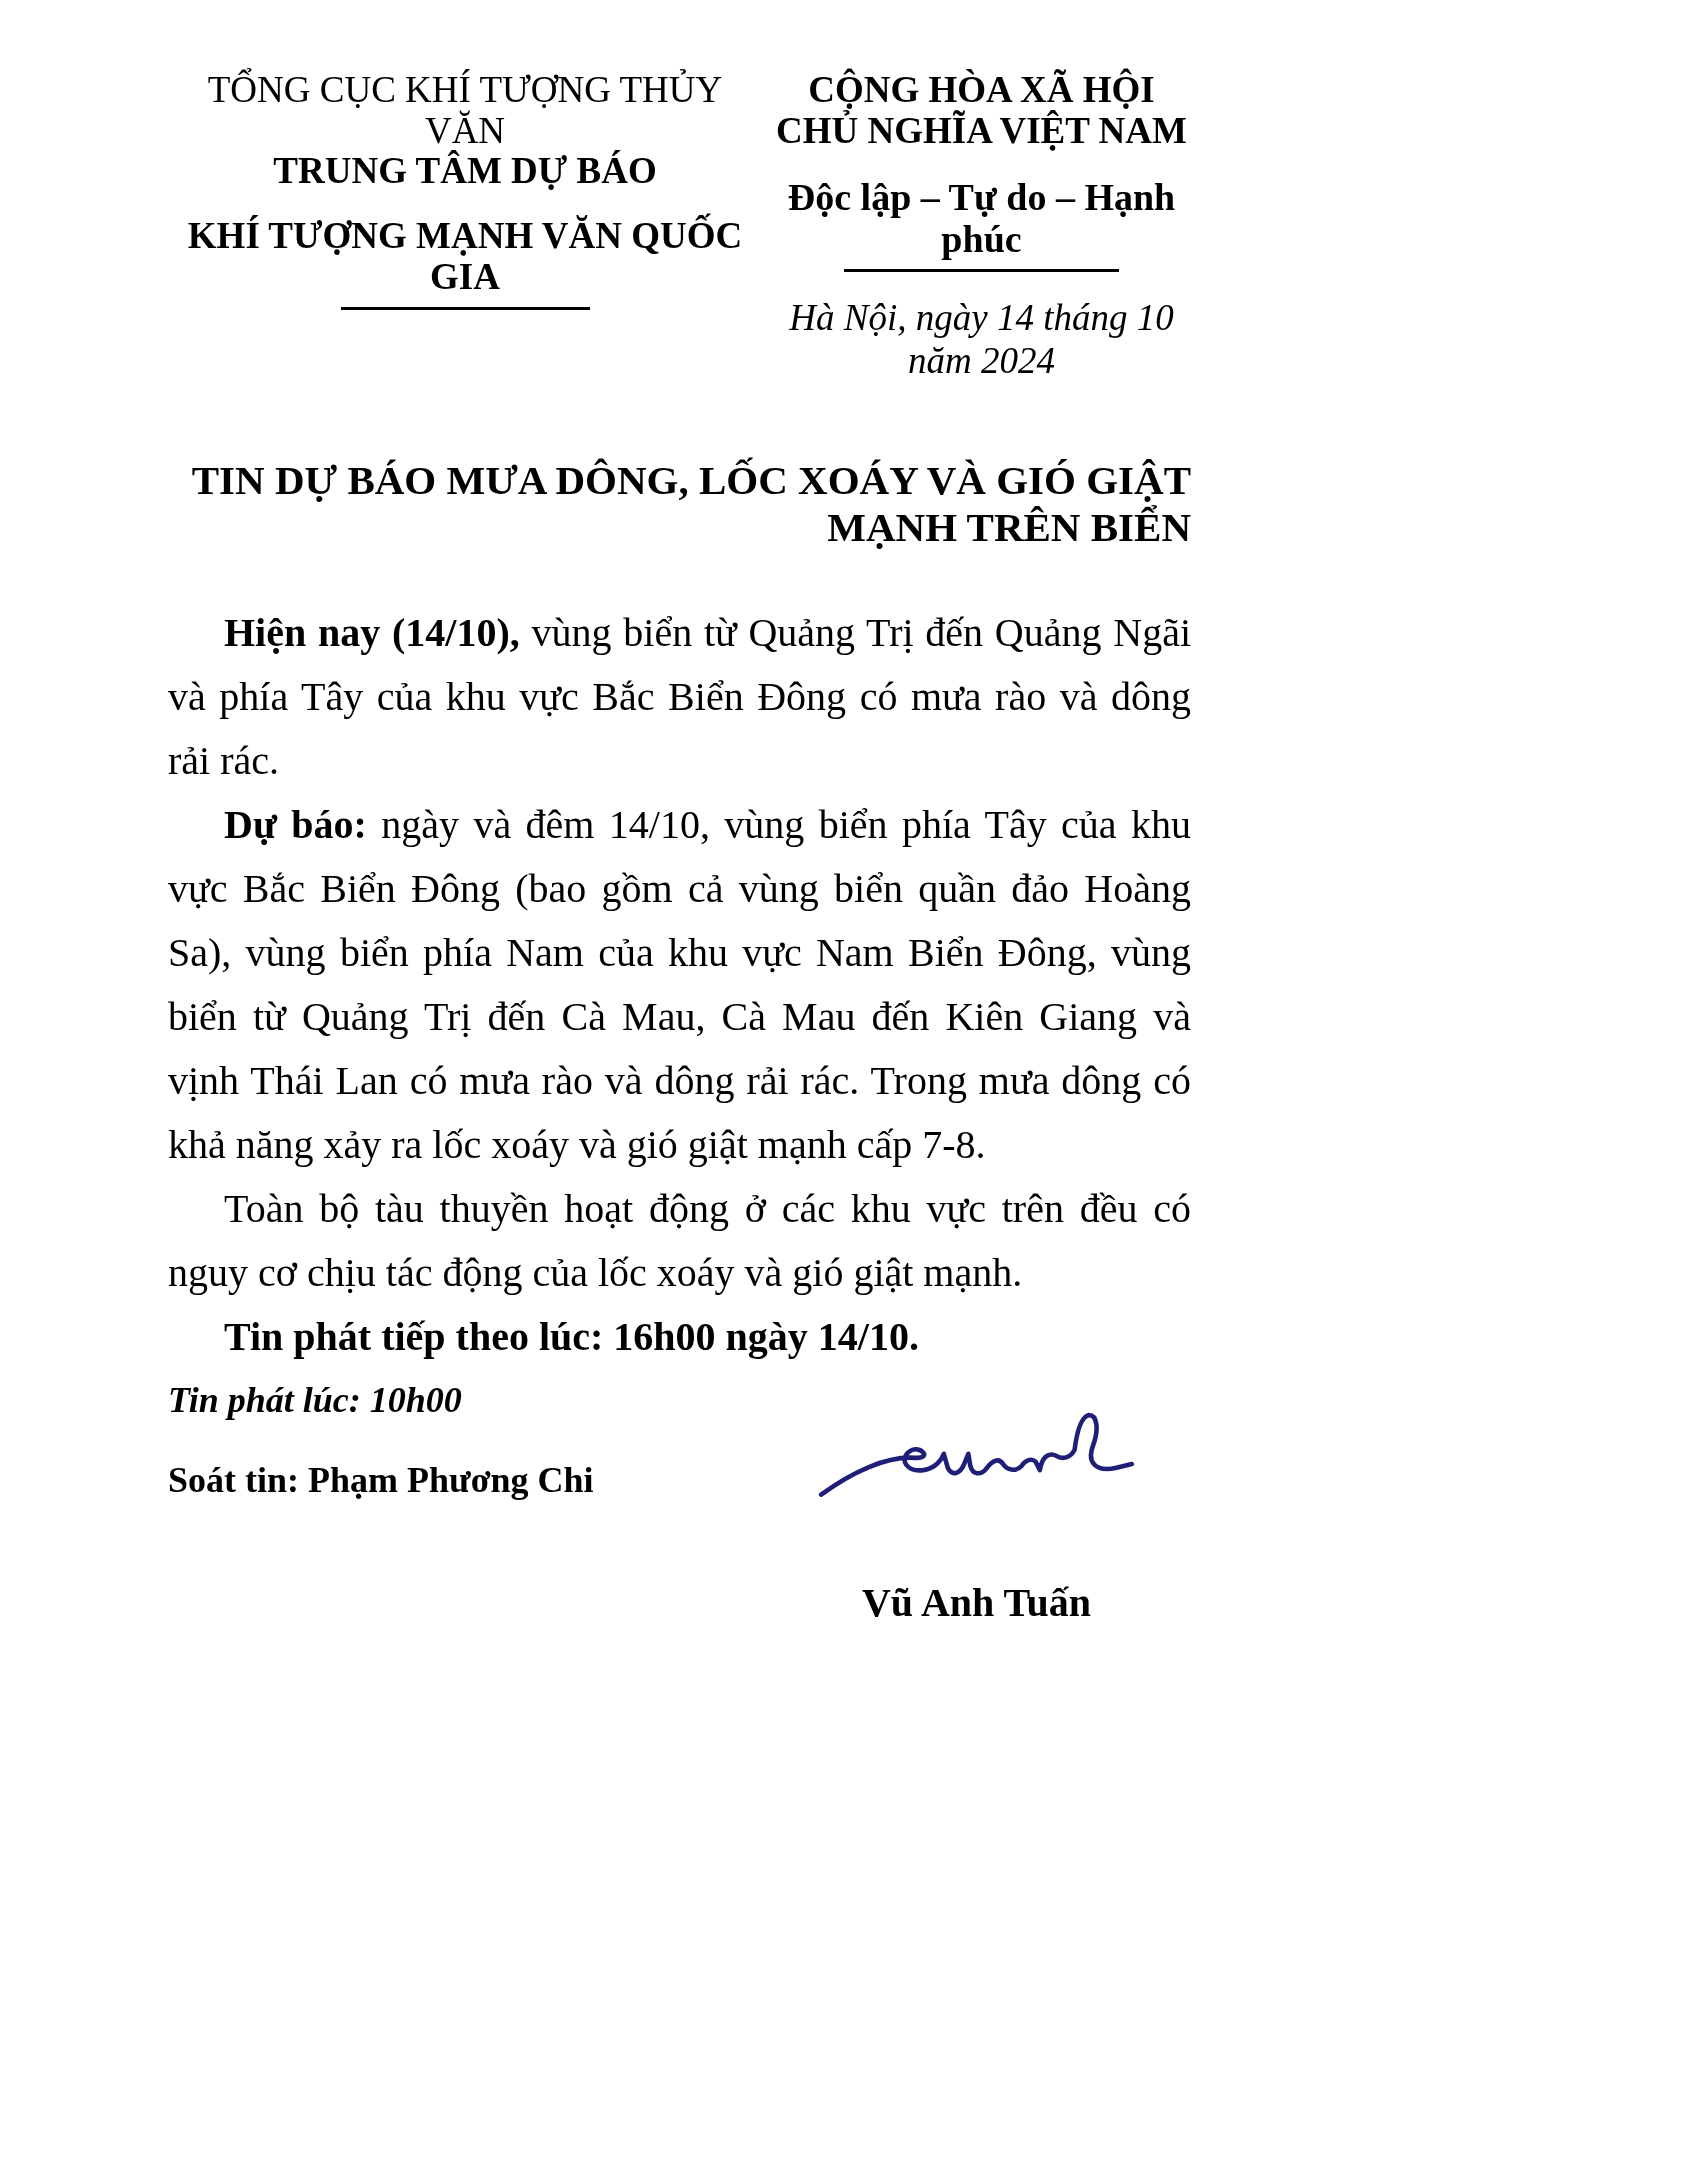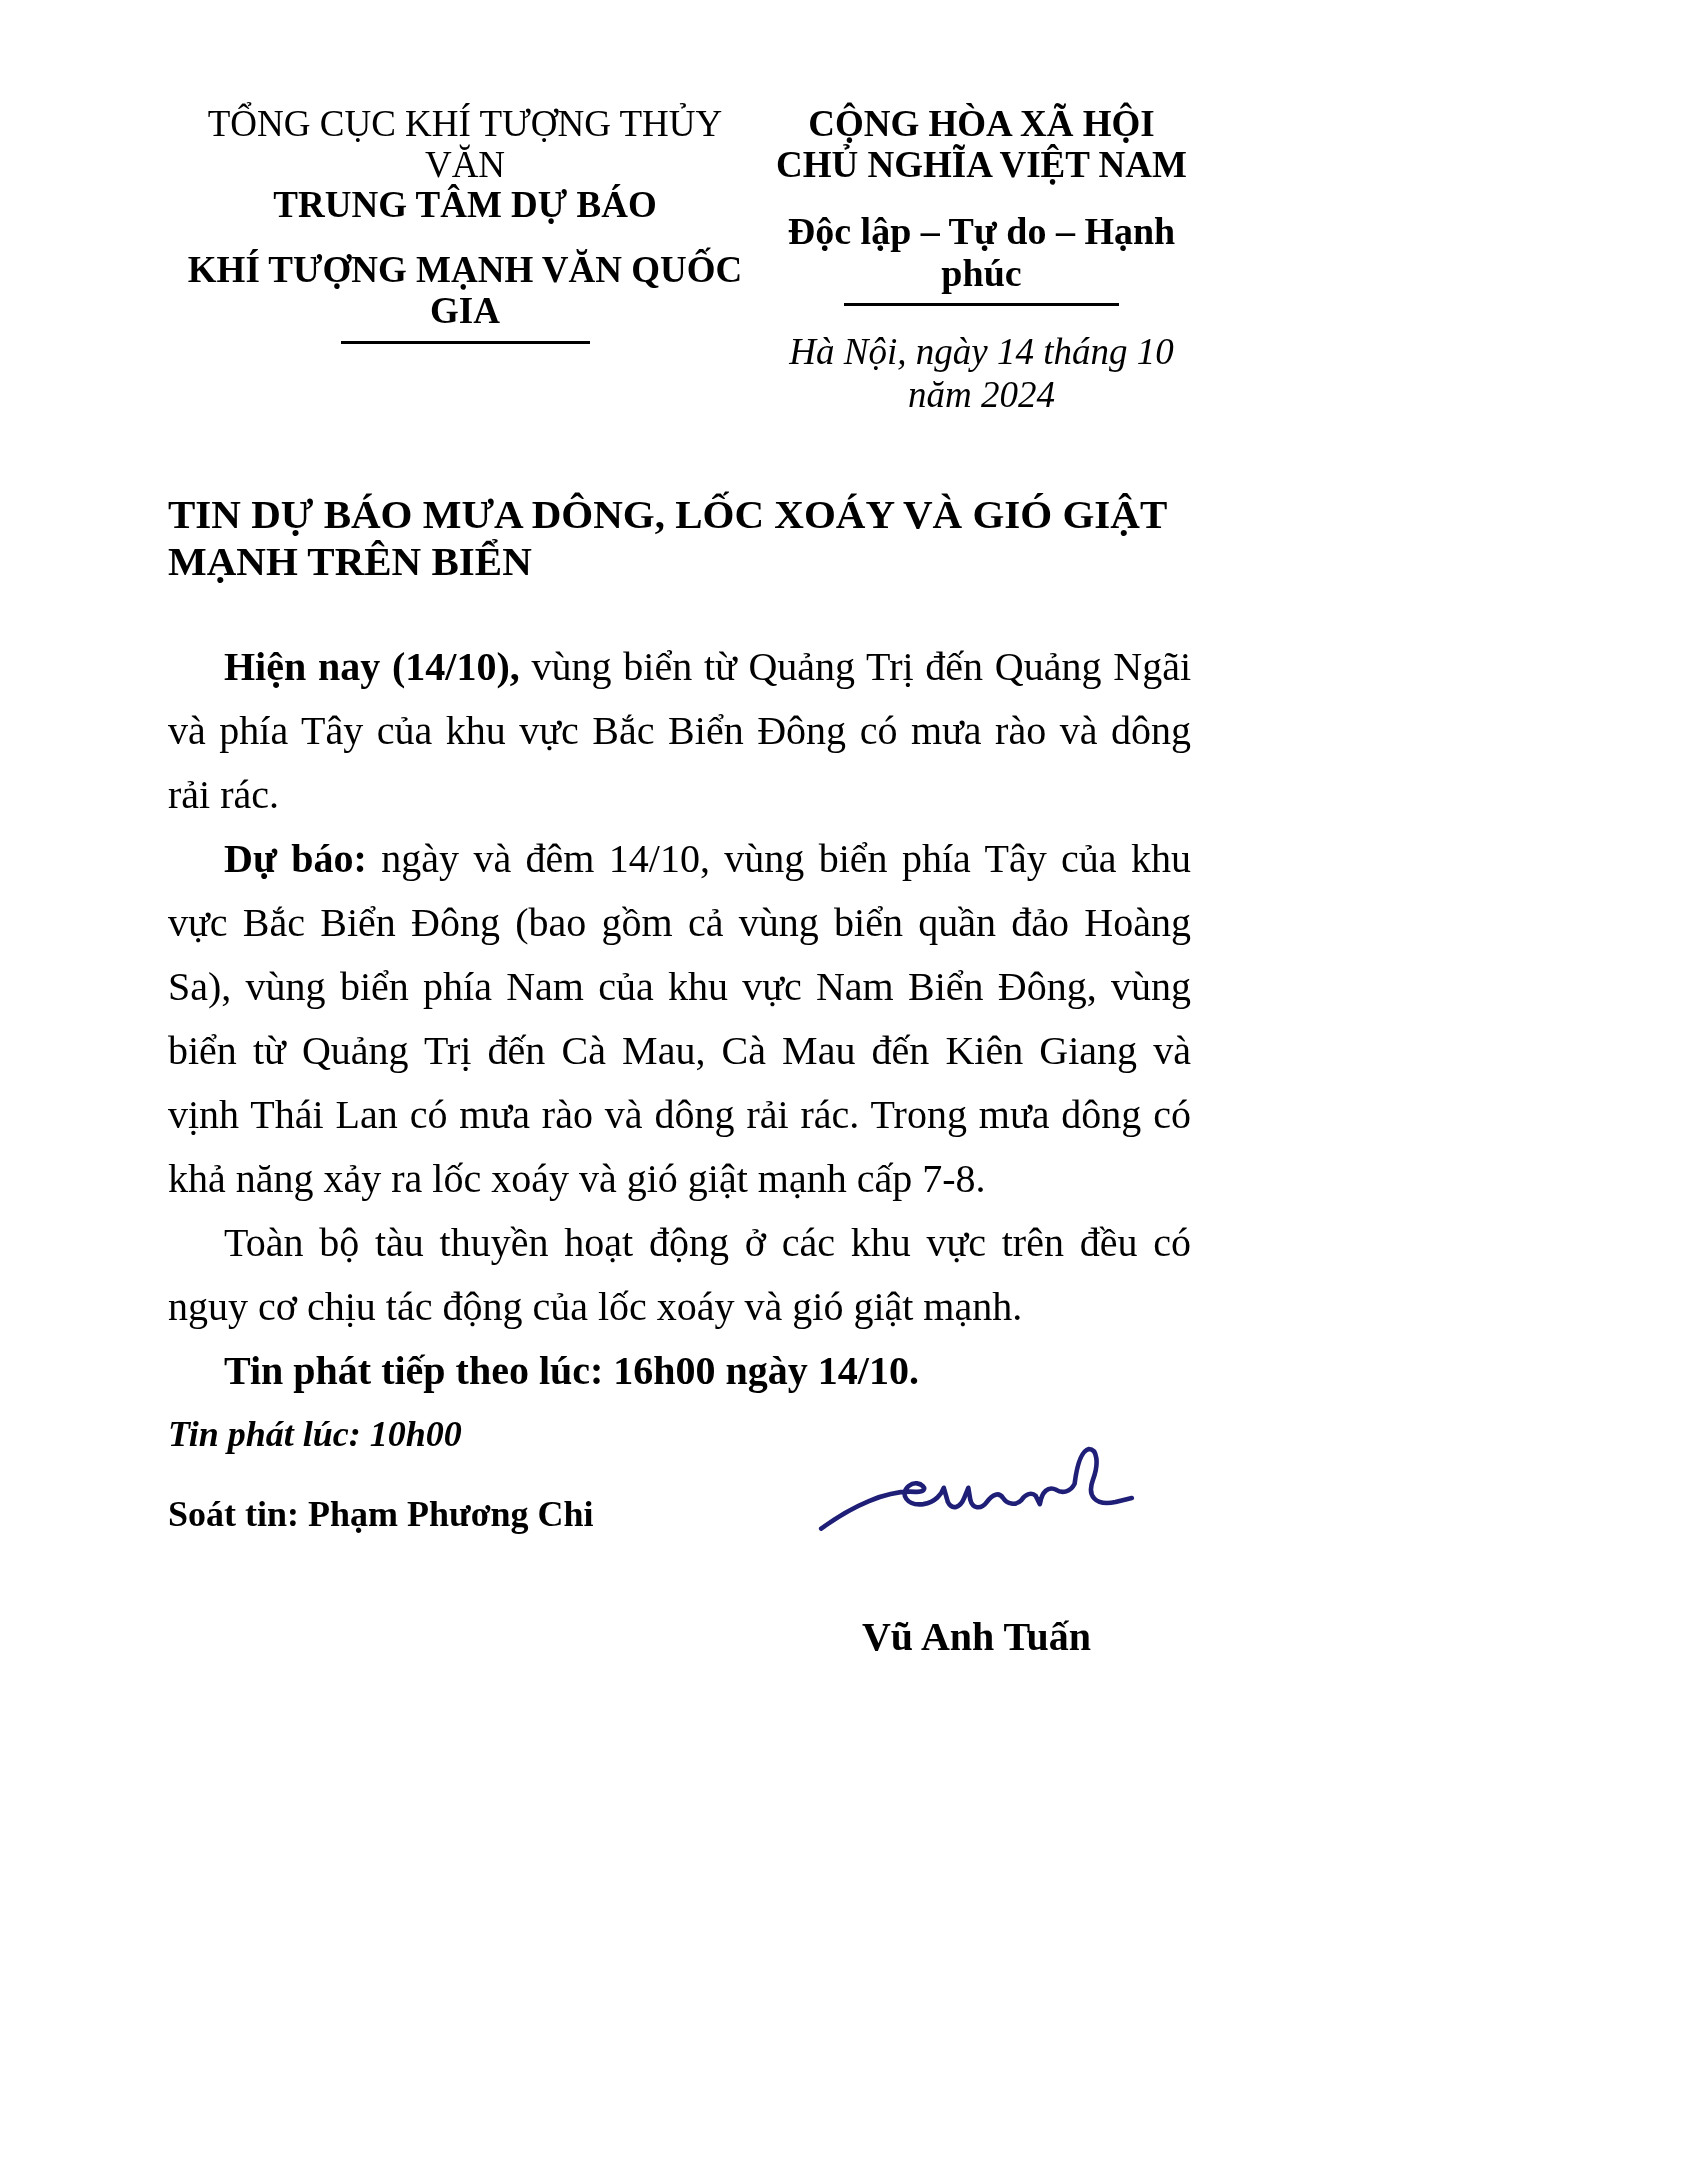--- a/index.html
+++ b/index.html
@@ -3,21 +3,21 @@
 <meta charset="utf-8">
 <style>
   html, body { margin: 0; padding: 0; background: #ffffff; }
   .page {
     width: 1359px;
     height: 2178px;
     background: #ffffff;
     color: #000000;
     font-family: "Liberation Serif", "DejaVu Serif", serif;
     box-sizing: border-box;
-    padding: 104px 168px 0 168px;
+    padding: 70px 168px 0 168px;
     position: relative;
     overflow: hidden;
   }
 
   
   .header { display: flex; align-items: flex-start; }
   .header-left  { width: 594px; text-align: center; }
   .header-right { flex: 1; text-align: center; padding-left: 10px; }
 
   .hl-line1 { font-size: 37px; line-height: 1.1; }
@@ -26,21 +26,21 @@
   .rule-left  { width: 249px; border-top: 3px solid #000; margin: 10px auto 0 auto; }
   .doc-number { font-size: 37px; margin-top: 30px; white-space: pre-wrap; }
 
   .hr-line1 { font-size: 37px; font-weight: bold; line-height: 1.1; }
   .hr-line2 { font-size: 38px; font-weight: bold; line-height: 1.1; margin-top: 26px; }
   .rule-right { width: 275px; border-top: 3px solid #000; margin: 8px auto 0 auto; }
   .dateline { font-size: 37px; font-style: italic; margin-top: 24px; text-align: center; }
 
   
   .doc-title {
-    text-align: left;
+    text-align: right;
     font-weight: bold;
     font-size: 41px;
     line-height: 1.15;
     margin-top: 75px;
   }
 
   
   .body-text { margin-top: 50px; font-size: 40px; line-height: 64px; text-align: justify; }
   .body-text p { margin: 0; text-indent: 56px; }
   .lead-bold { font-weight: bold; }

